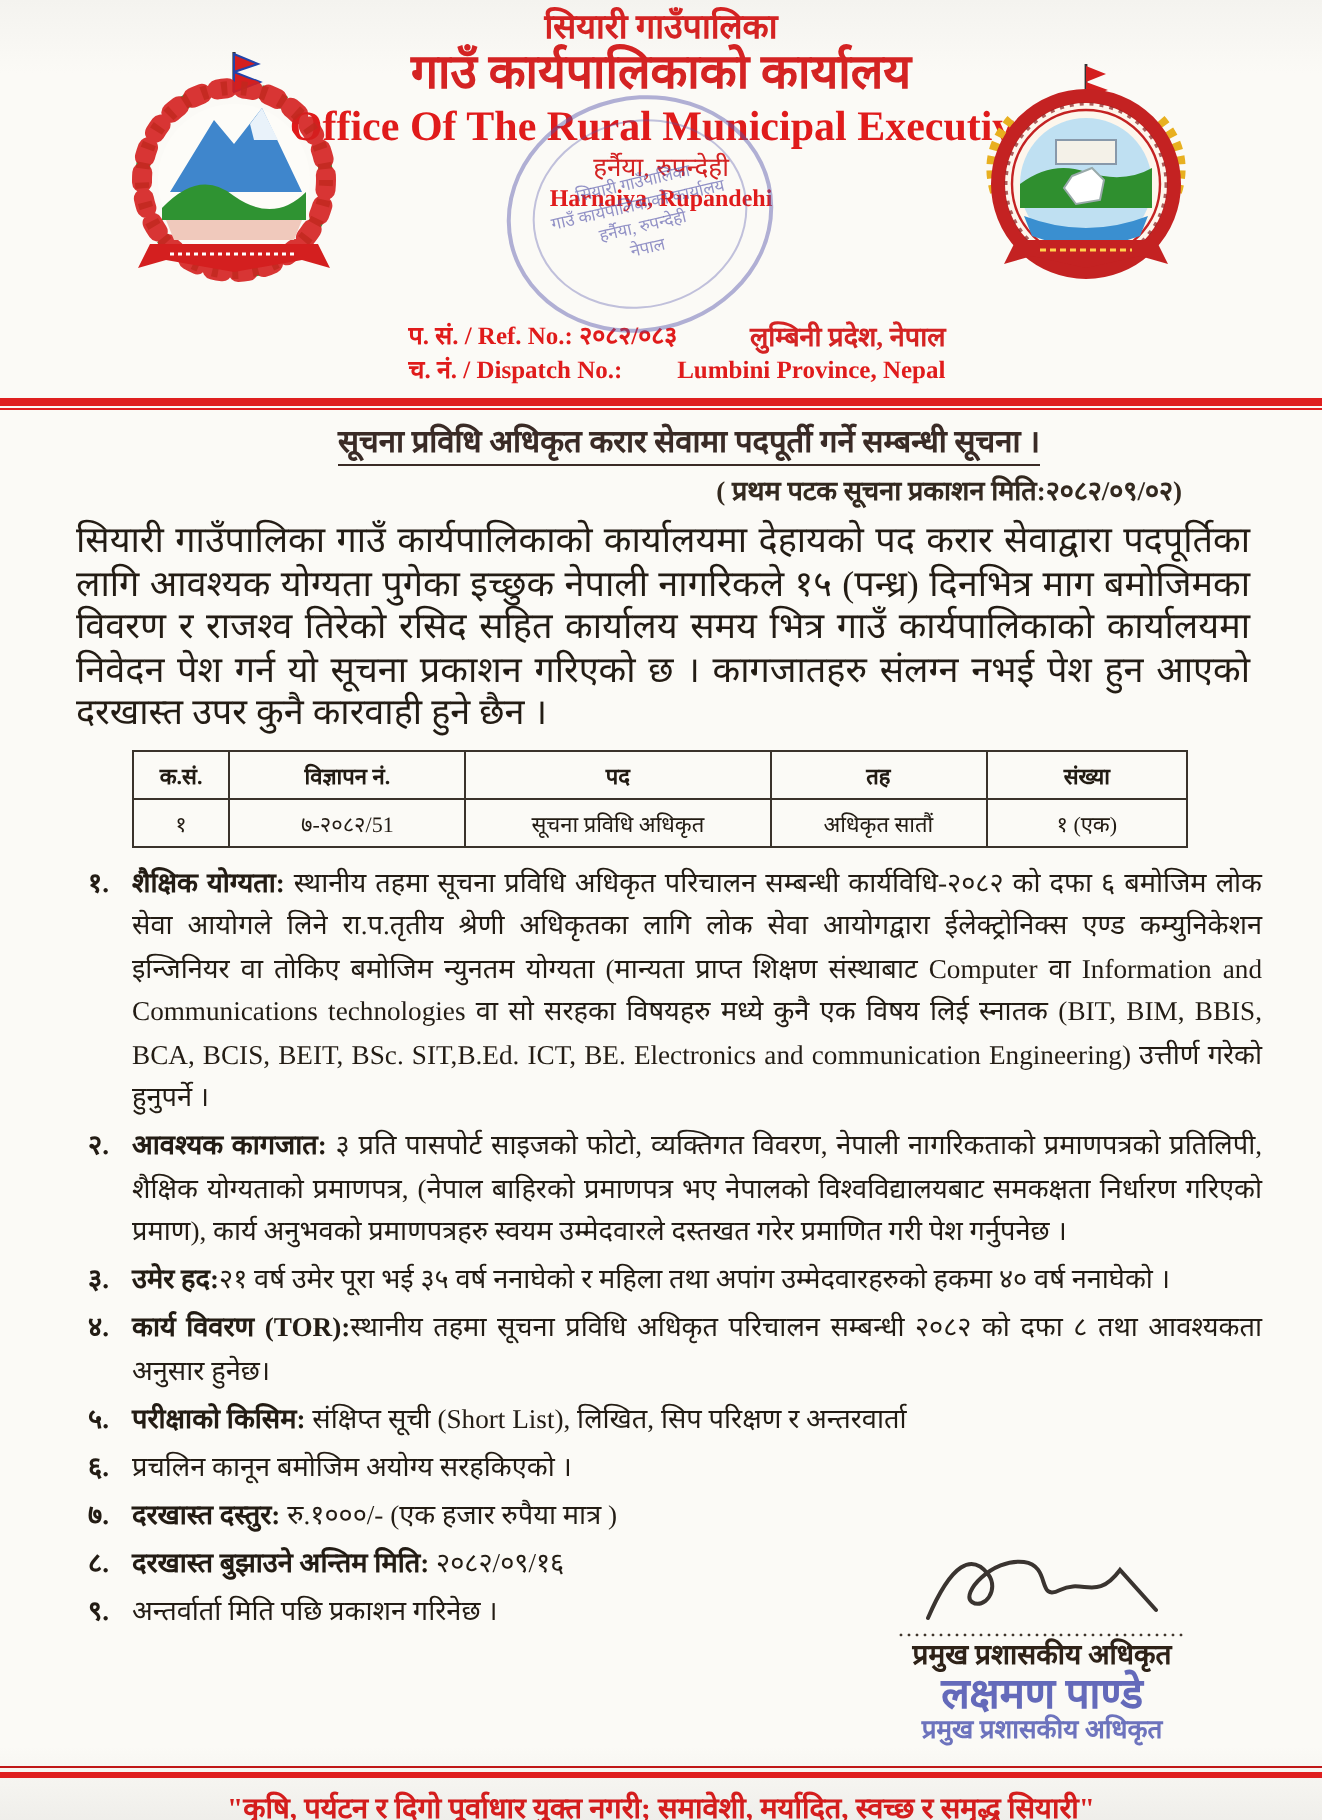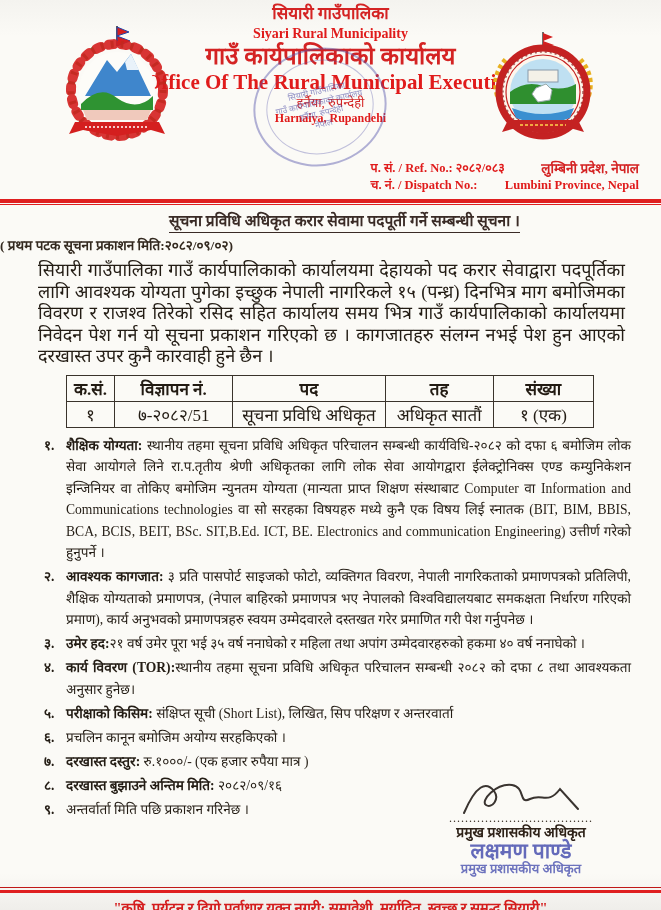--- a/index.html
+++ b/index.html
@@ -26,34 +26,34 @@
     border:2px solid rgba(84,84,170,.45);border-radius:50%;
     transform:rotate(-13deg);display:flex;align-items:center;justify-content:center;
     pointer-events:none;
   }
   .stamp-inner{
     width:106px;height:92px;border:1px solid rgba(84,84,170,.35);border-radius:50%;
     display:flex;flex-direction:column;align-items:center;justify-content:center;gap:1px;
   }
   .stamp-inner div{color:rgba(80,80,168,.62);font-size:8.5px;line-height:10px;white-space:nowrap;}
   
-  .ref-row{display:flex;justify-content:flex-end;padding:6px 22px 2px 38px;}
+  .ref-row{display:flex;justify-content:center;padding:6px 22px 2px 38px;}
   .ref-left div,.ref-right div{font-size:12.5px;line-height:17px;font-weight:bold;color:#e01b1b;}
   .ref-right{text-align:right;}
   .ref-right .np{font-size:13.5px;color:#d42323;}
   
   .rule{border-top:4px solid #df1f1f;border-bottom:1.5px solid #df1f1f;height:1px;margin-top:3px;}
   
   .title-wrap{text-align:center;margin-top:4px;margin-left:28px;}
   .title{display:inline-block;font-size:15.5px;font-weight:bold;color:#3a2b26;
     border-bottom:1.5px solid #3a2b26;padding-bottom:1px;}
-  .pubdate{font-size:13.5px;font-weight:bold;color:#33291f;padding-right:70px;margin-top:3px;}
+  .pubdate{text-align:right;font-size:13.5px;font-weight:bold;color:#33291f;padding-right:70px;margin-top:3px;}
   .body-par{margin:6px 36px 0 38px;font-size:18px;line-height:21.5px;text-align:justify;color:#231c14;}
   
-  table{border-collapse:collapse;margin:7px 0 0 66px;width:528px;font-size:17px;color:#221b13;}
+  table{border-collapse:collapse;margin:7px 0 0 66px;width:528px;font-size:11px;color:#221b13;}
   th,td{border:1.4px solid #3a332b;padding:1px 6px;height:21px;}
   th{font-weight:bold;text-align:center;}
   td{text-align:center;}
   td.l{text-align:center;}
   col.c1{width:48px;}col.c2{width:118px;}col.c3{width:152px;}col.c4{width:108px;}col.c5{width:100px;}
   
   .list{margin:7px 30px 0 44px;}
   .li{display:flex;margin-bottom:2.5px;font-size:13.6px;line-height:21.5px;color:#231c14;}
   .li .num{width:22px;flex:0 0 22px;font-weight:bold;}
   .li .txt{flex:1;text-align:justify;}
@@ -97,21 +97,20 @@
 
       <path d="M26 80 Q45 60 62 74 Q82 88 98 72 L98 86 L26 86 Z" fill="#2f9332"></path>
 
       <path d="M28 86 L96 86 L92 96 L32 96 Z" fill="#f0c9bc"></path>
 
       <path d="M20 98 L104 98 L110 110 L96 106 L62 112 L28 106 L14 110 Z" fill="#d41f1f"></path>
       <path d="M30 103 L94 103" stroke="#fff" stroke-width="1.4" stroke-dasharray="2 2"></path>
     </svg>
 
     <div class="h-np-small">सियारी गाउँपालिका</div>
-    <div class="h-en-small">Siyari Rural Municipality</div>
     <div class="h-np-big">गाउँ कार्यपालिकाको कार्यालय</div>
     <div class="h-en-big">Office Of The Rural Municipal Executive</div>
     <div class="h-place-np">हर्नैया, रुपन्देही</div>
     <div class="h-place-en">Harnaiya, Rupandehi</div>
 
     <svg class="emblem emblem-right" width="118" height="116" viewBox="0 0 118 116">
 
       <line x1="59" y1="2" x2="59" y2="20" stroke="#333" stroke-width="1.4"></line>
       <path d="M59 3 L69 7 L59 11 Z" fill="#d41f1f"></path>
       <path d="M59 11 L70 15 L59 19 Z" fill="#d41f1f"></path>

